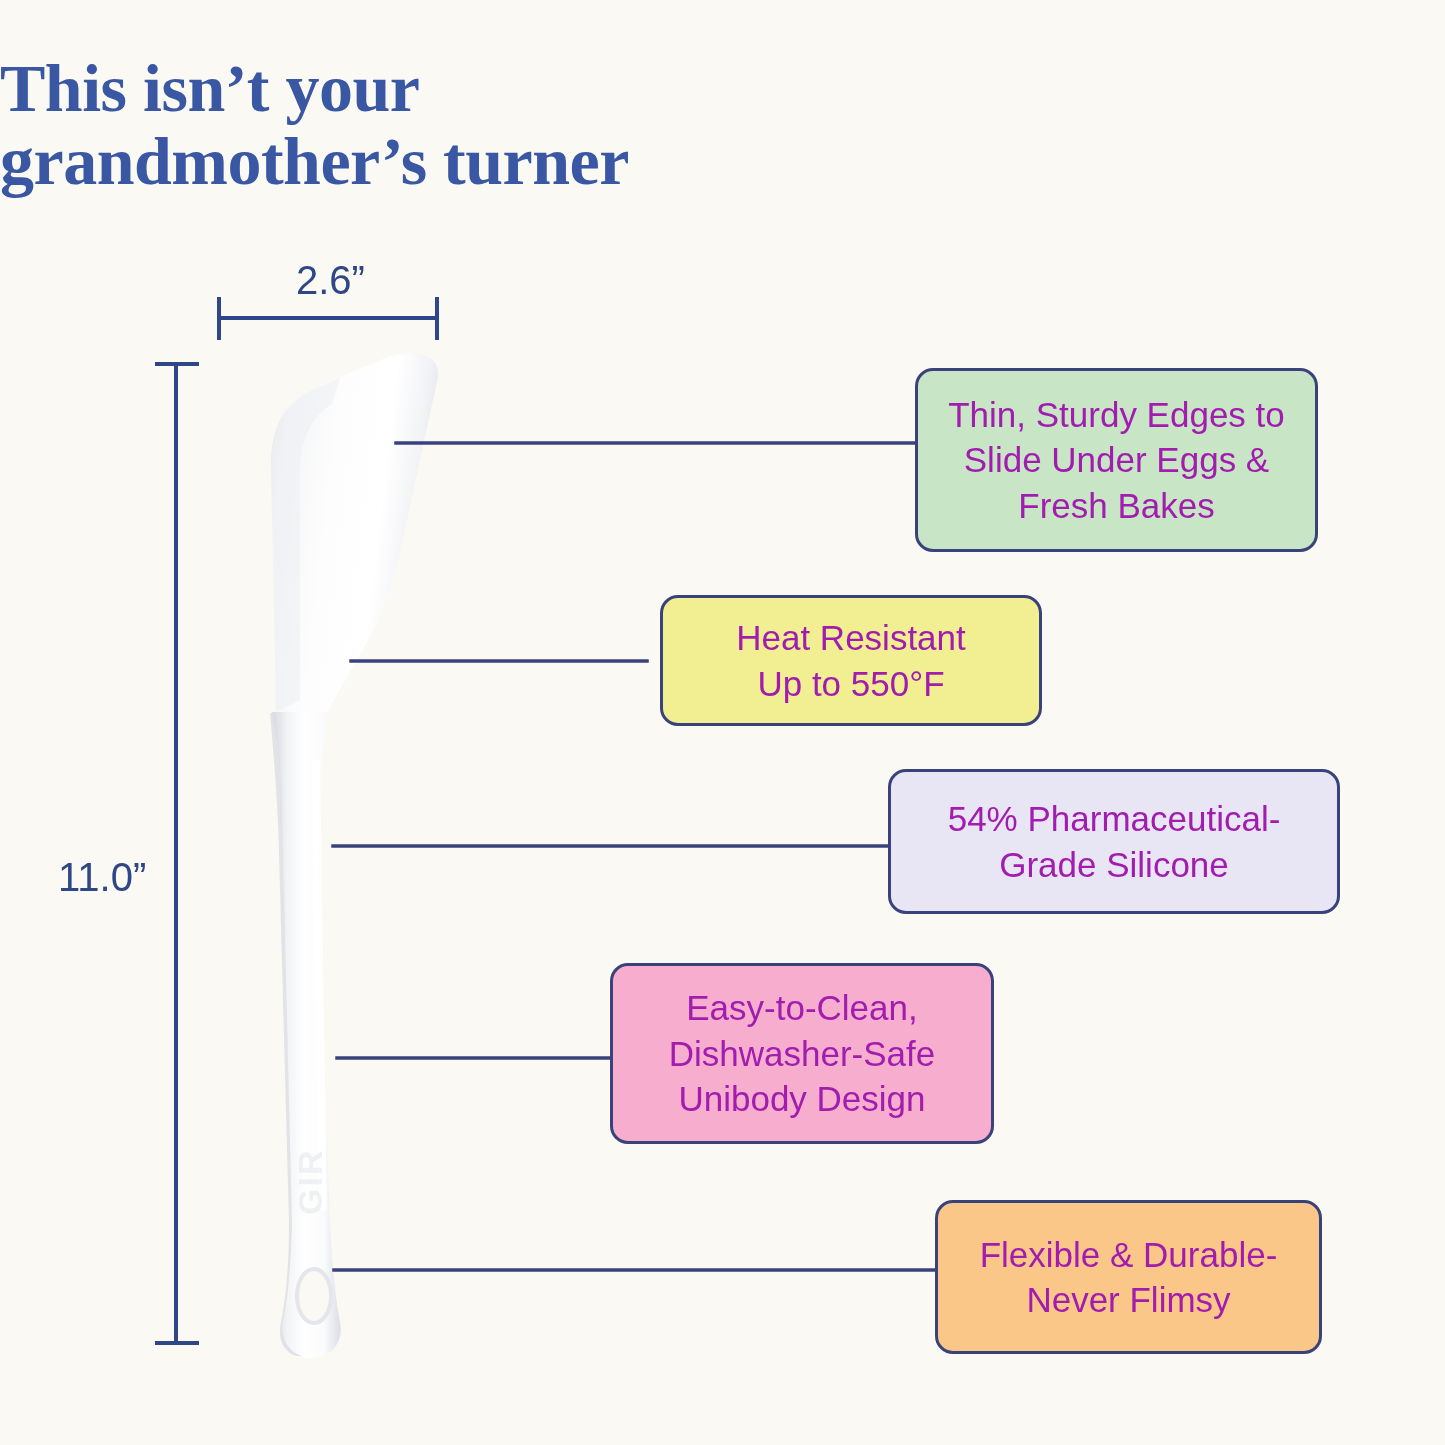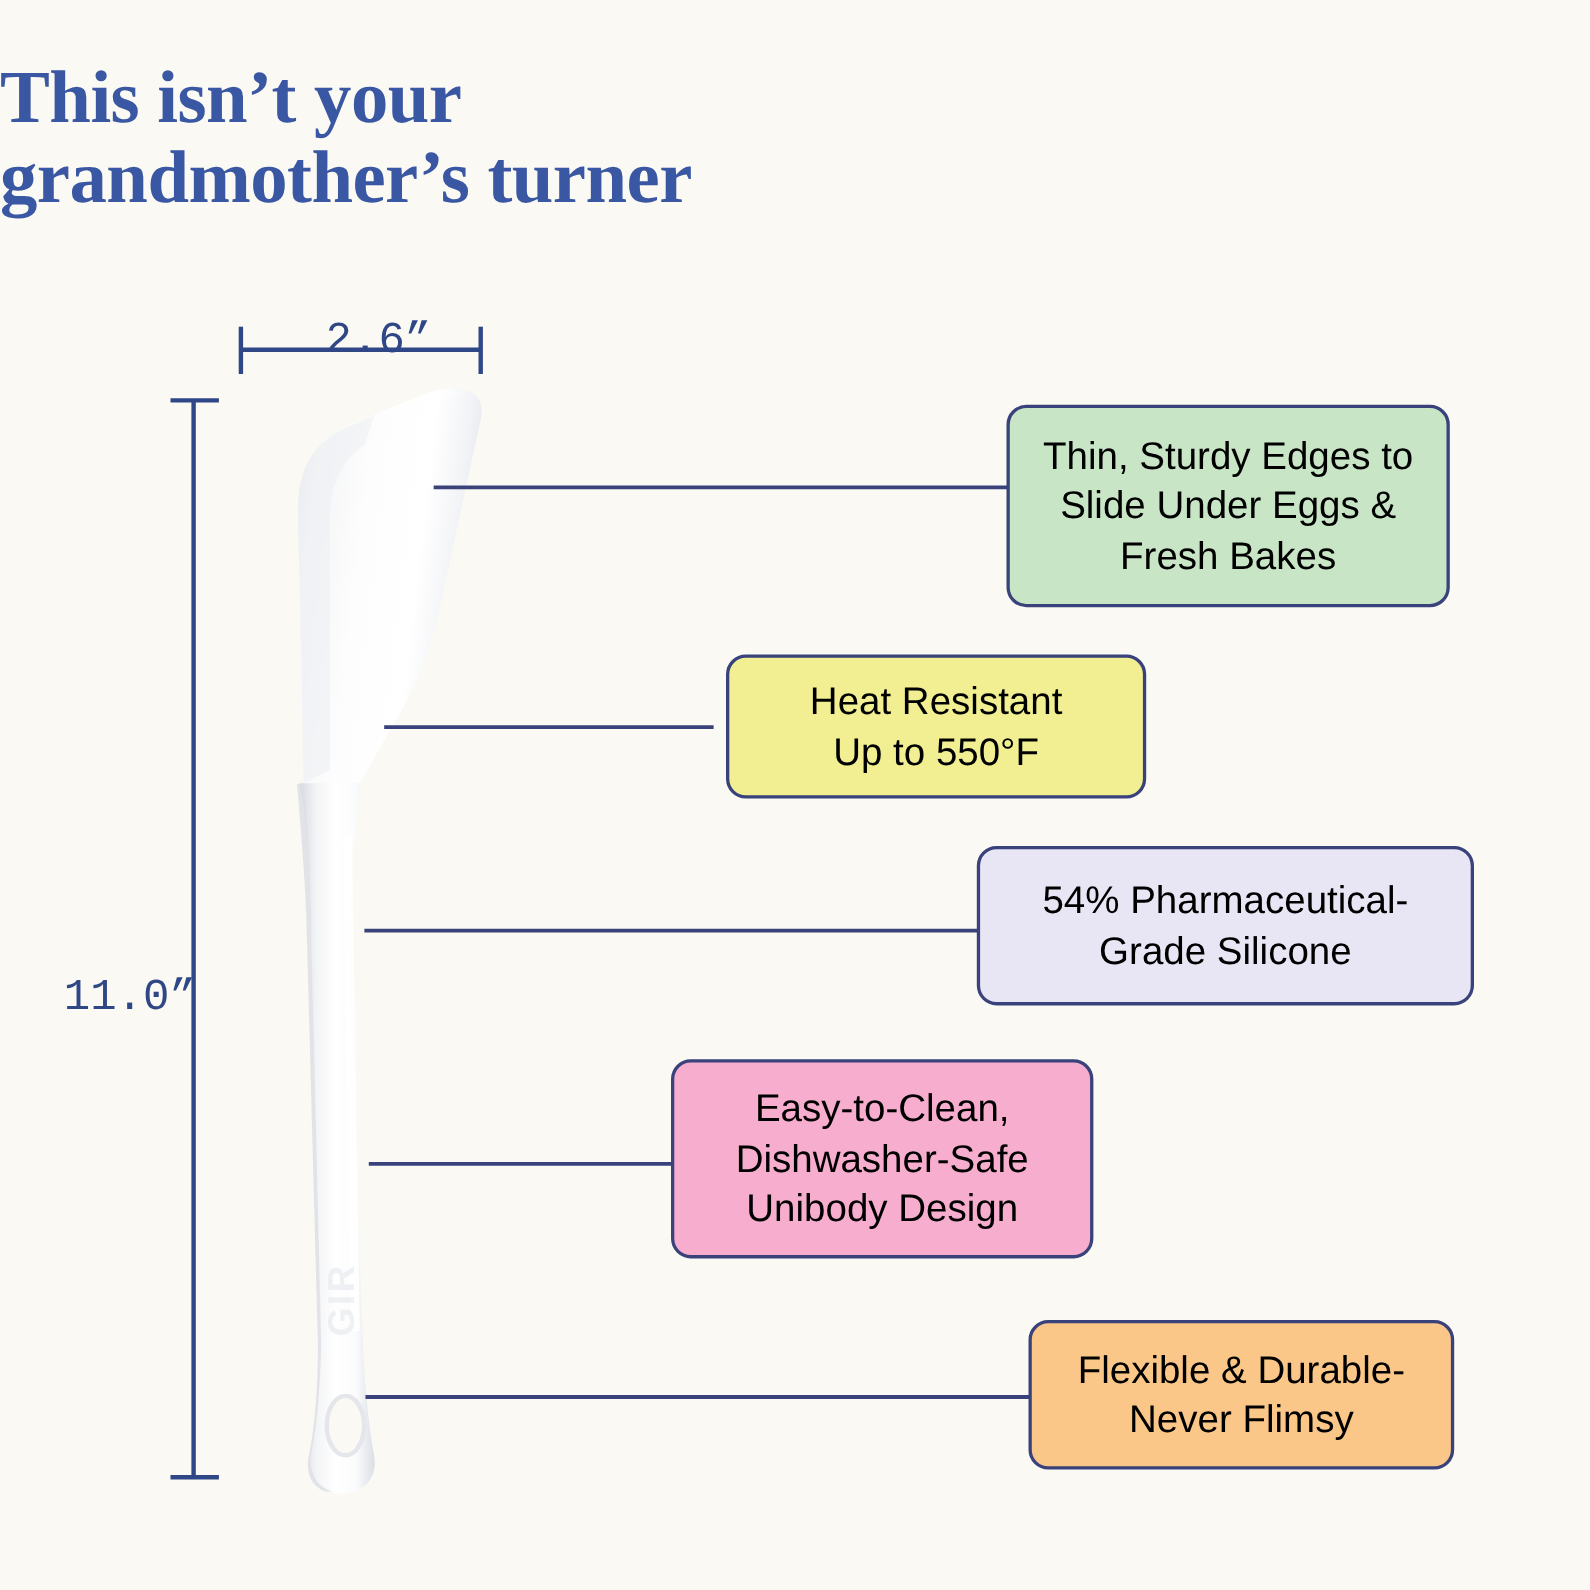--- a/index.html
+++ b/index.html
@@ -41,51 +41,50 @@
     position: absolute;
     left: 0;
     top: 0;
     width: 1445px;
     height: 1445px;
   }
 
   
   .dim-label {
     position: absolute;
-    font-family: Liberation Mono, monospace;
+    font-family: Liberation Sans, sans-serif;
     font-size: 40px;
     color: #2F4786;
     white-space: nowrap;
-    margin-top: 30px;
   }
   .dim-width  { left: 296px; top: 258px; }
   .dim-height { left: 58px;  top: 855px; }
 
   
   .callout {
     position: absolute;
     box-sizing: border-box;
     border: 3px solid #39427B;
     border-radius: 18px;
     display: flex;
     align-items: center;
     justify-content: center;
     text-align: center;
     font-family: "Liberation Sans", sans-serif;
     font-size: 35px;
     line-height: 1.30;
-    color: #000000;
+    color: #a21caf;
     white-space: pre-line;
     padding: 6px 16px;
   }
   .c1 { left: 915px;  top: 368px;  width: 403px; height: 184px; background: #C8E6C6; }
   .c2 { left: 660px;  top: 595px;  width: 382px; height: 131px; background: #F1EF92; }
   .c3 { left: 888px;  top: 769px;  width: 452px; height: 145px; background: #E8E6F4; }
   .c4 { left: 610px;  top: 963px;  width: 384px; height: 181px; background: #F7ADCD; }
-  .c5 { left: 935px;  top: 1200px; width: 387px; height: 136px; background: #FBC789; }
+  .c5 { left: 935px;  top: 1200px; width: 387px; height: 154px; background: #FBC789; }
 </style>
 </head>
 <body>
 
 <div id="stage">
 
   <div class="title">This isn’t your
 grandmother’s turner</div>
 
   <svg id="art" viewBox="0 0 1445 1445">

